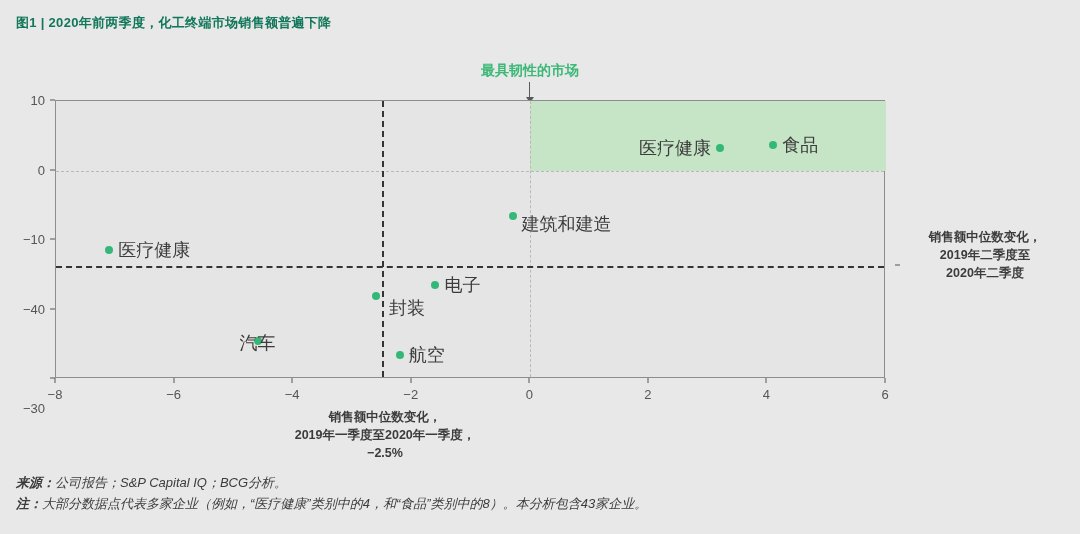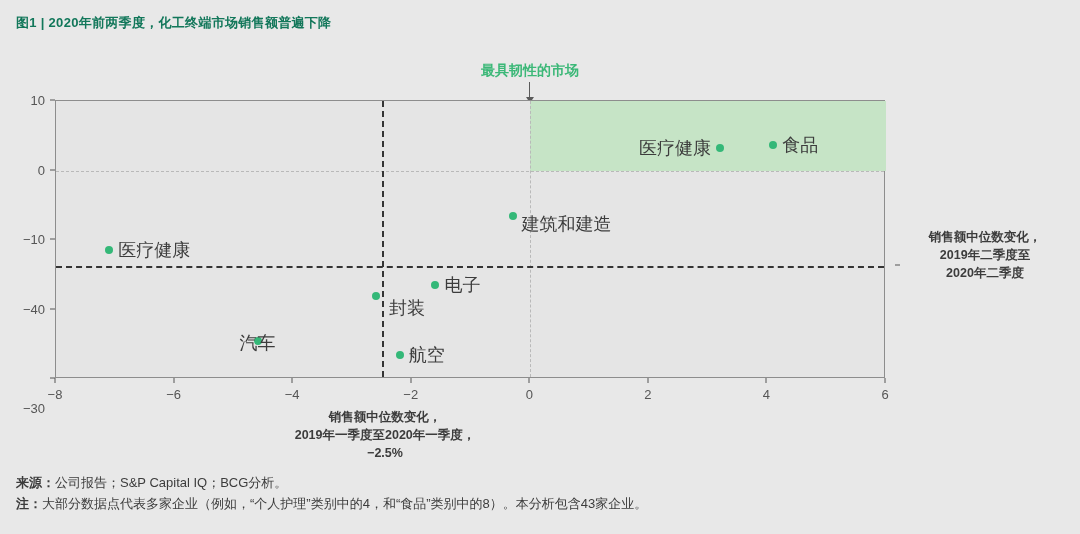--- a/index.html
+++ b/index.html
@@ -134,20 +134,21 @@
     color:#3c3c3c;
     line-height:1.45;
   }
   
   #footer{
     position:absolute;
     left:16px;top:472px;
     font-size:13px;
     color:#3c3c3c;
     line-height:1.65;
+    font-style:italic;
   }
   #footer b{font-weight:bold;}
 </style>
 </head>
 <body>
 
 <div id="chart-title">图1 | 2020年前两季度，化工终端市场销售额普遍下降</div>
 
 <div id="annotation">
   <div class="anno-text">最具韧性的市场</div>
@@ -221,15 +222,15 @@
   <div>销售额中位数变化，</div>
   <div>2019年二季度至</div>
   <div>2020年二季度</div>
 </div>
 
 <div id="footer">
   <div>
     <b>来源：</b><span>公司报告；S&amp;P Capital IQ；BCG分析。</span>
   </div>
   <div>
-    <b>注：</b><span>大部分数据点代表多家企业（例如，“个人护理”类别中的4，和“食品”类别中的8）。本分析包含43家企业。</span>
+    <b>注：</b><span>大部分数据点代表多家企业（例如，“医疗健康”类别中的4，和“食品”类别中的8）。本分析包含43家企业。</span>
   </div>
 </div>
 
 </body></html>

